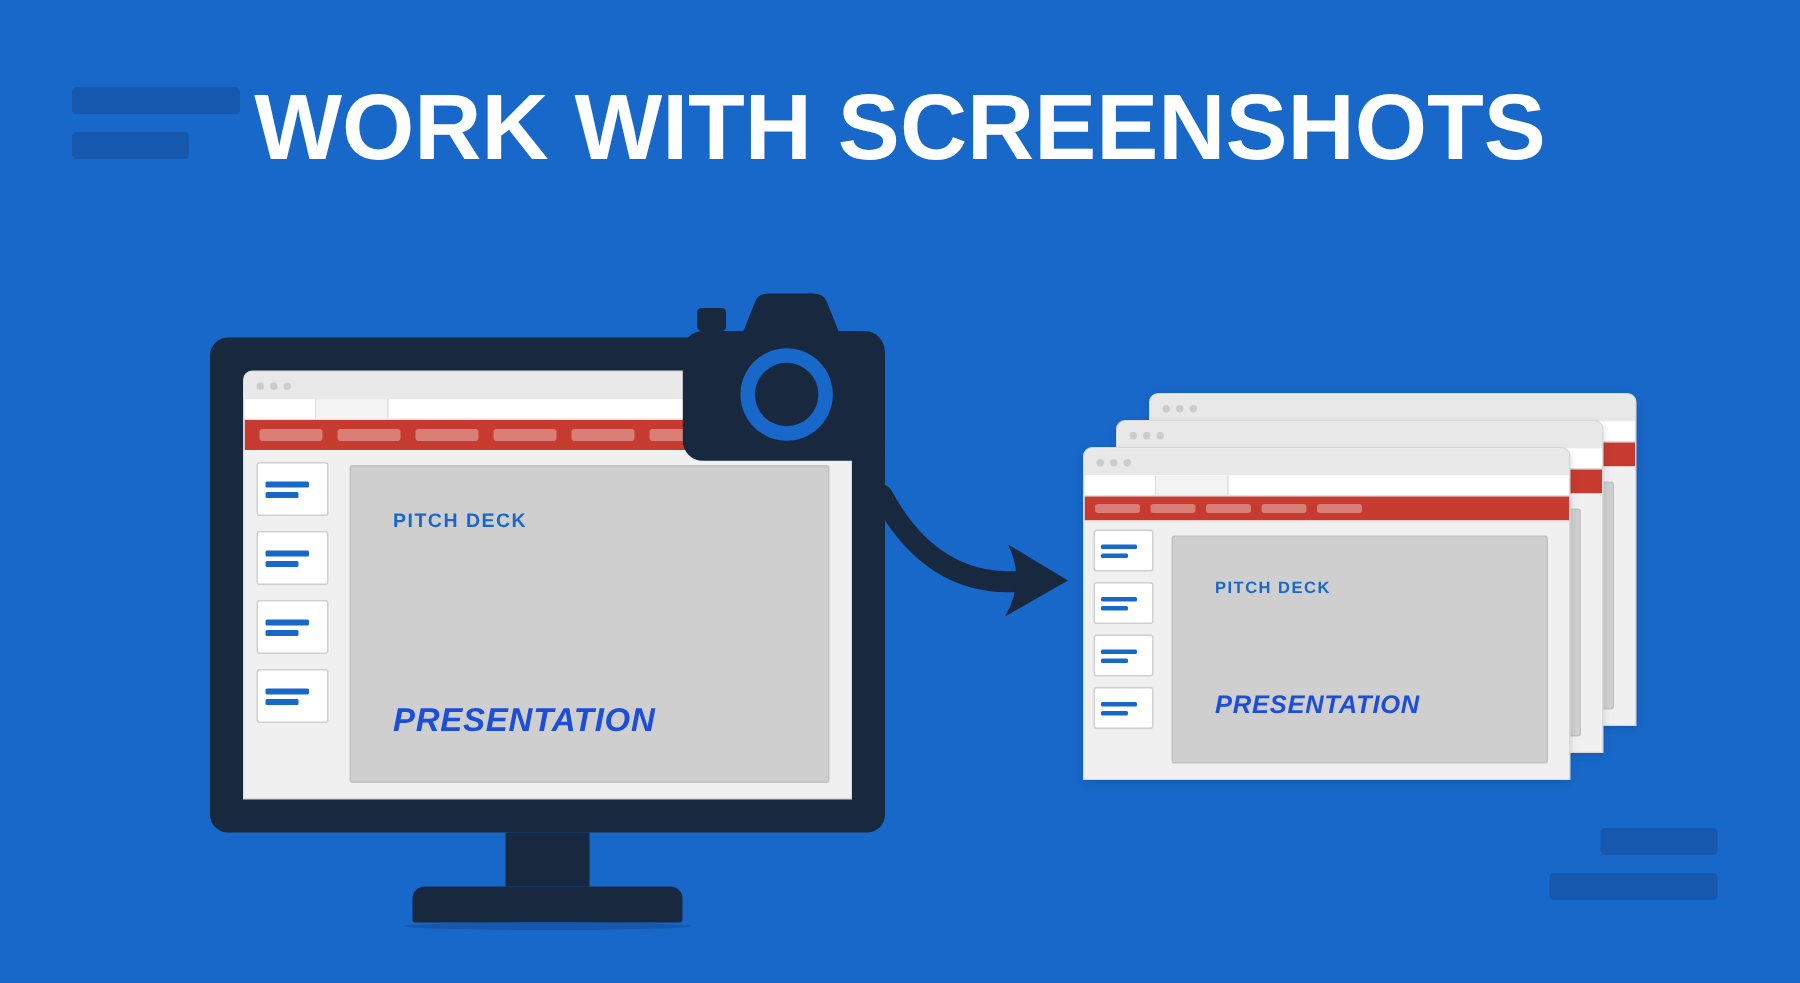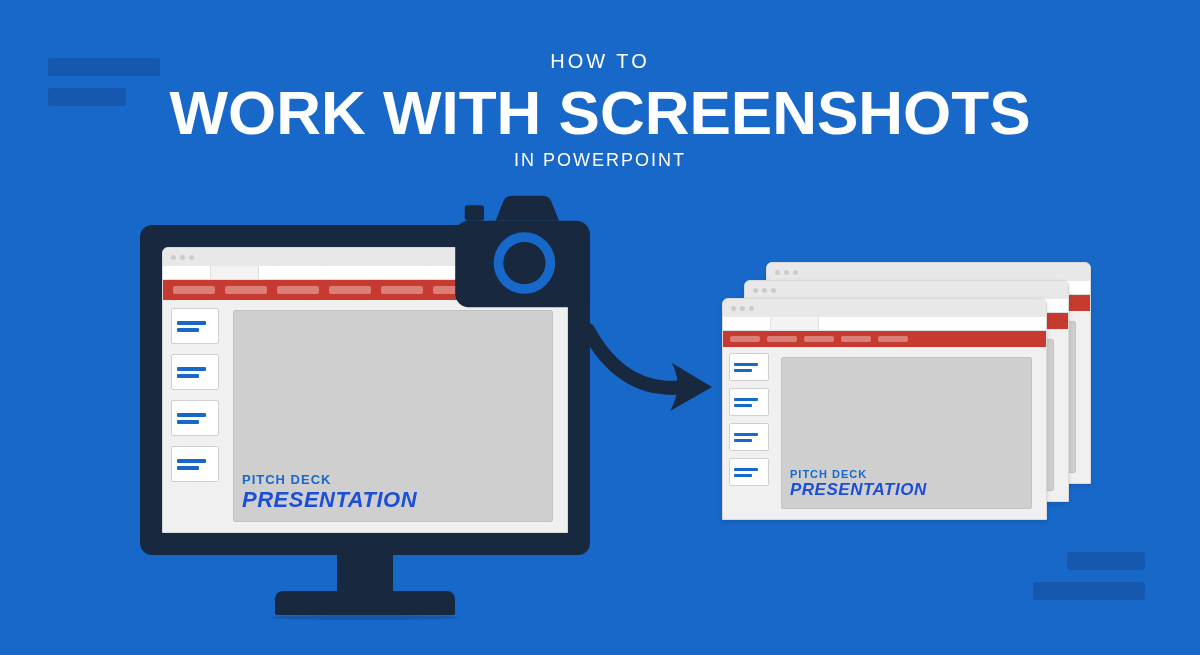--- a/index.html
+++ b/index.html
@@ -28,21 +28,21 @@
 .win-tabs span{width:48px;border-right:1px solid #e0e0e0;background:#f3f3f3}
 .win-tabs span:first-child{background:#fff}
 .win-ribbon{height:20px;background:#c73a30;display:flex;align-items:center;gap:10px;padding:0 10px}
 .win-ribbon span{width:42px;height:8px;background:rgba(255,255,255,.35);border-radius:2px}
 .win-body{flex:1;display:flex;background:#f0f0f0}
 .win-side{width:64px;padding:8px;display:flex;flex-direction:column;gap:10px}
 .thumb{background:#fff;border:1px solid #d0d0d0;border-radius:2px;height:36px;padding:5px;display:flex;flex-direction:column;gap:3px;justify-content:center}
 .thumb .l1{height:4px;width:80%;background:#1868c9;border-radius:1px}
 .thumb .l2{height:4px;width:60%;background:#1868c9;border-radius:1px}
 .win-main{flex:1;padding:10px 14px 10px 6px}
-.slide{background:#cfcfcf;width:100%;height:100%;border:1px solid #c2c2c2;border-radius:2px;padding:8px;display:flex;flex-direction:column;justify-content:flex-end}
+.slide{background:#cfcfcf;width:100%;height:100%;border:1px solid #c2c2c2;border-radius:2px;padding:28px;display:flex;flex-direction:column;justify-content:space-between}
 .slide .pd{color:#1868c9;font-size:13px;font-weight:700;letter-spacing:1px}
 .slide .pr{color:#1d4ed8;font-size:22px;font-weight:900;font-style:italic;letter-spacing:.5px}
 .camera{position:absolute;left:445px;top:188px;width:155px;height:125px}
 .camera svg{width:100%;height:100%}
 .arrow{position:absolute;left:578px;top:315px;width:140px;height:110px}
 .arrow svg{width:100%;height:100%}
 .stack{position:absolute;left:722px;top:262px;width:370px;height:260px}
 .stack .app-win{position:absolute;width:325px;height:222px;box-shadow:0 2px 5px rgba(0,0,0,.12)}
 .stack .app-win.s0{left:44px;top:0}
 .stack .app-win.s1{left:22px;top:18px}
@@ -62,23 +62,21 @@
 <div class="decor-tl">
     <div></div>
     <div></div>
   </div>
 <div class="decor-br">
     <div></div>
     <div></div>
   </div>
 
 <div class="heading">
-  <div class="s1">HOW TO</div>
   <div class="s2">WORK WITH SCREENSHOTS</div>
-  <div class="s3">IN POWERPOINT</div>
 </div>
 
 <div class="monitor">
   <div class="bezel">
     <div class="app-win">
       <div class="win-top">
           <span></span>
           <span></span>
           <span></span>
         </div>

